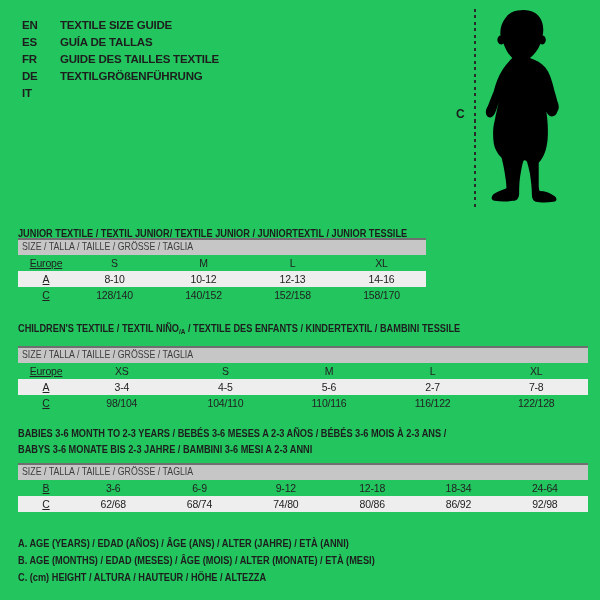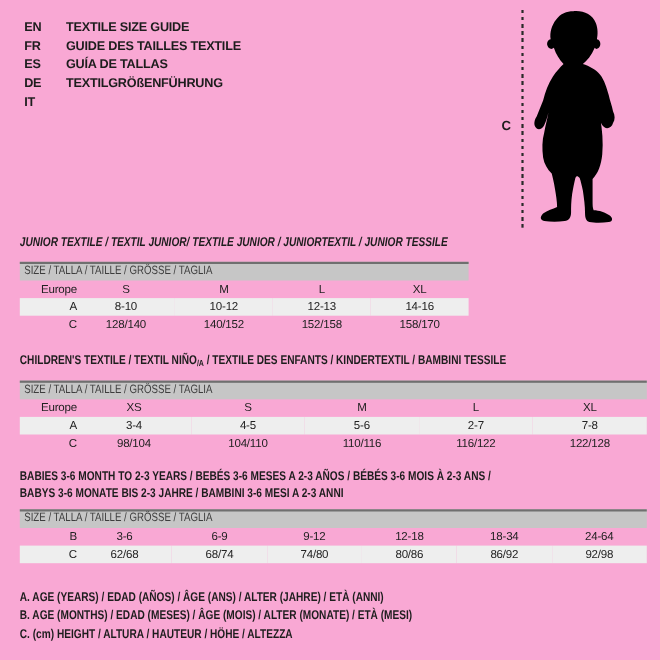--- a/index.html
+++ b/index.html
@@ -1,16 +1,16 @@
 <!DOCTYPE html>
 <html><head>
 <meta charset="utf-8">
 <style>
   html,body{margin:0;padding:0;background:#fff;}
-  .canvas{position:relative;width:600px;height:600px;background:#f9a8d4;overflow:hidden;
+  .canvas{position:relative;width:600px;height:600px;background:#22c55e;overflow:hidden;
           font-family:"Liberation Sans","DejaVu Sans",sans-serif;color:#1d1d1d;}
 
   
   .cond{display:inline-block;transform:scaleX(0.8);transform-origin:0 50%;white-space:nowrap;}
 
   
   .lang-list{position:absolute;left:22px;top:16px;}
   .lang-row{display:flex;height:17px;align-items:center;}
   .lang-code{width:38px;font-weight:700;font-size:11.5px;letter-spacing:-0.2px;}
   .lang-title{font-weight:700;font-size:11.5px;letter-spacing:-0.2px;white-space:nowrap;}
@@ -25,44 +25,44 @@
   .section-title{position:absolute;left:18px;font-weight:700;font-size:11.5px;line-height:16px;white-space:nowrap;}
   .sub-a{font-size:8px;position:relative;top:2px;}
 
   
   .tbl{position:absolute;left:18px;}
   .size-bar{height:15px;background:#c6c6c6;border-top:2px solid #6f6f6f;box-sizing:content-box;
             display:flex;align-items:flex-start;padding-left:4px;font-size:11px;color:#3d3d3d;}
   table{border-collapse:collapse;table-layout:fixed;width:100%;}
   td{height:16px;font-size:10.5px;text-align:center;padding:0;vertical-align:middle;color:#222;
      letter-spacing:-0.2px;}
-  td.lbl{text-align:right;padding-left:4px;}
+  td.lbl{text-align:center;padding-left:4px;text-decoration:underline;}
   tr.stripe{background:#eeeeee;}
 
   
   .legend{position:absolute;left:18px;top:537px;}
   .legend-line{height:17px;font-weight:700;font-size:11.5px;white-space:nowrap;}
 </style>
 </head>
 <body>
 
 <div class="canvas">
 
   <div class="lang-list">
     <div class="lang-row">
       <span class="lang-code">EN</span>
       <span class="lang-title">TEXTILE SIZE GUIDE</span>
     </div>
     <div class="lang-row">
+      <span class="lang-code">ES</span>
+      <span class="lang-title">GUÍA DE TALLAS</span>
+    </div>
+    <div class="lang-row">
       <span class="lang-code">FR</span>
       <span class="lang-title">GUIDE DES TAILLES TEXTILE</span>
-    </div>
-    <div class="lang-row">
-      <span class="lang-code">ES</span>
-      <span class="lang-title">GUÍA DE TALLAS</span>
     </div>
     <div class="lang-row">
       <span class="lang-code">DE</span>
       <span class="lang-title">TEXTILGRÖßENFÜHRUNG</span>
     </div>
     <div class="lang-row">
       <span class="lang-code">IT</span>
     </div>
   </div>
 
@@ -85,21 +85,21 @@
       C38,194 36,197 32,197 C26,198 19,198 13,197 C9,196 9,193 12,190
       C16,187 21,186 25,184 C25,179 24,173 23,167 C22,161 21,157 20,153
       C16,149 13,144 12,138 C11,130 11,122 13,115 C14,109 16,102 17,96
       C16,100 15,104 13,108 C11,112 7,113 5,110 C3,107 4,103 6,100
       C8,95 10,90 12,85 C14,77 17,69 21,63 C24,58 28,54 31,51
       C27,47 24,42 22,36
       C20,38 17,37 16,34 C15,31 17,28 19,28
       C18,22 20,15 24,10 C28,4 34,2 40,2 Z"></path>
   </svg>
 
-  <div class="section-title" style="top:213px;font-style:italic;">
+  <div class="section-title" style="top:225px;">
     <span class="cond">JUNIOR TEXTILE / TEXTIL JUNIOR/ TEXTILE JUNIOR / JUNIORTEXTIL / JUNIOR TESSILE</span>
   </div>
   <div class="tbl" style="top:238px;width:408px;">
     <div class="size-bar">
       <span class="cond">SIZE / TALLA / TAILLE / GRÖSSE / TAGLIA</span>
     </div>
     <table>
       <colgroup>
           <col style="width:52px">
           <col>

